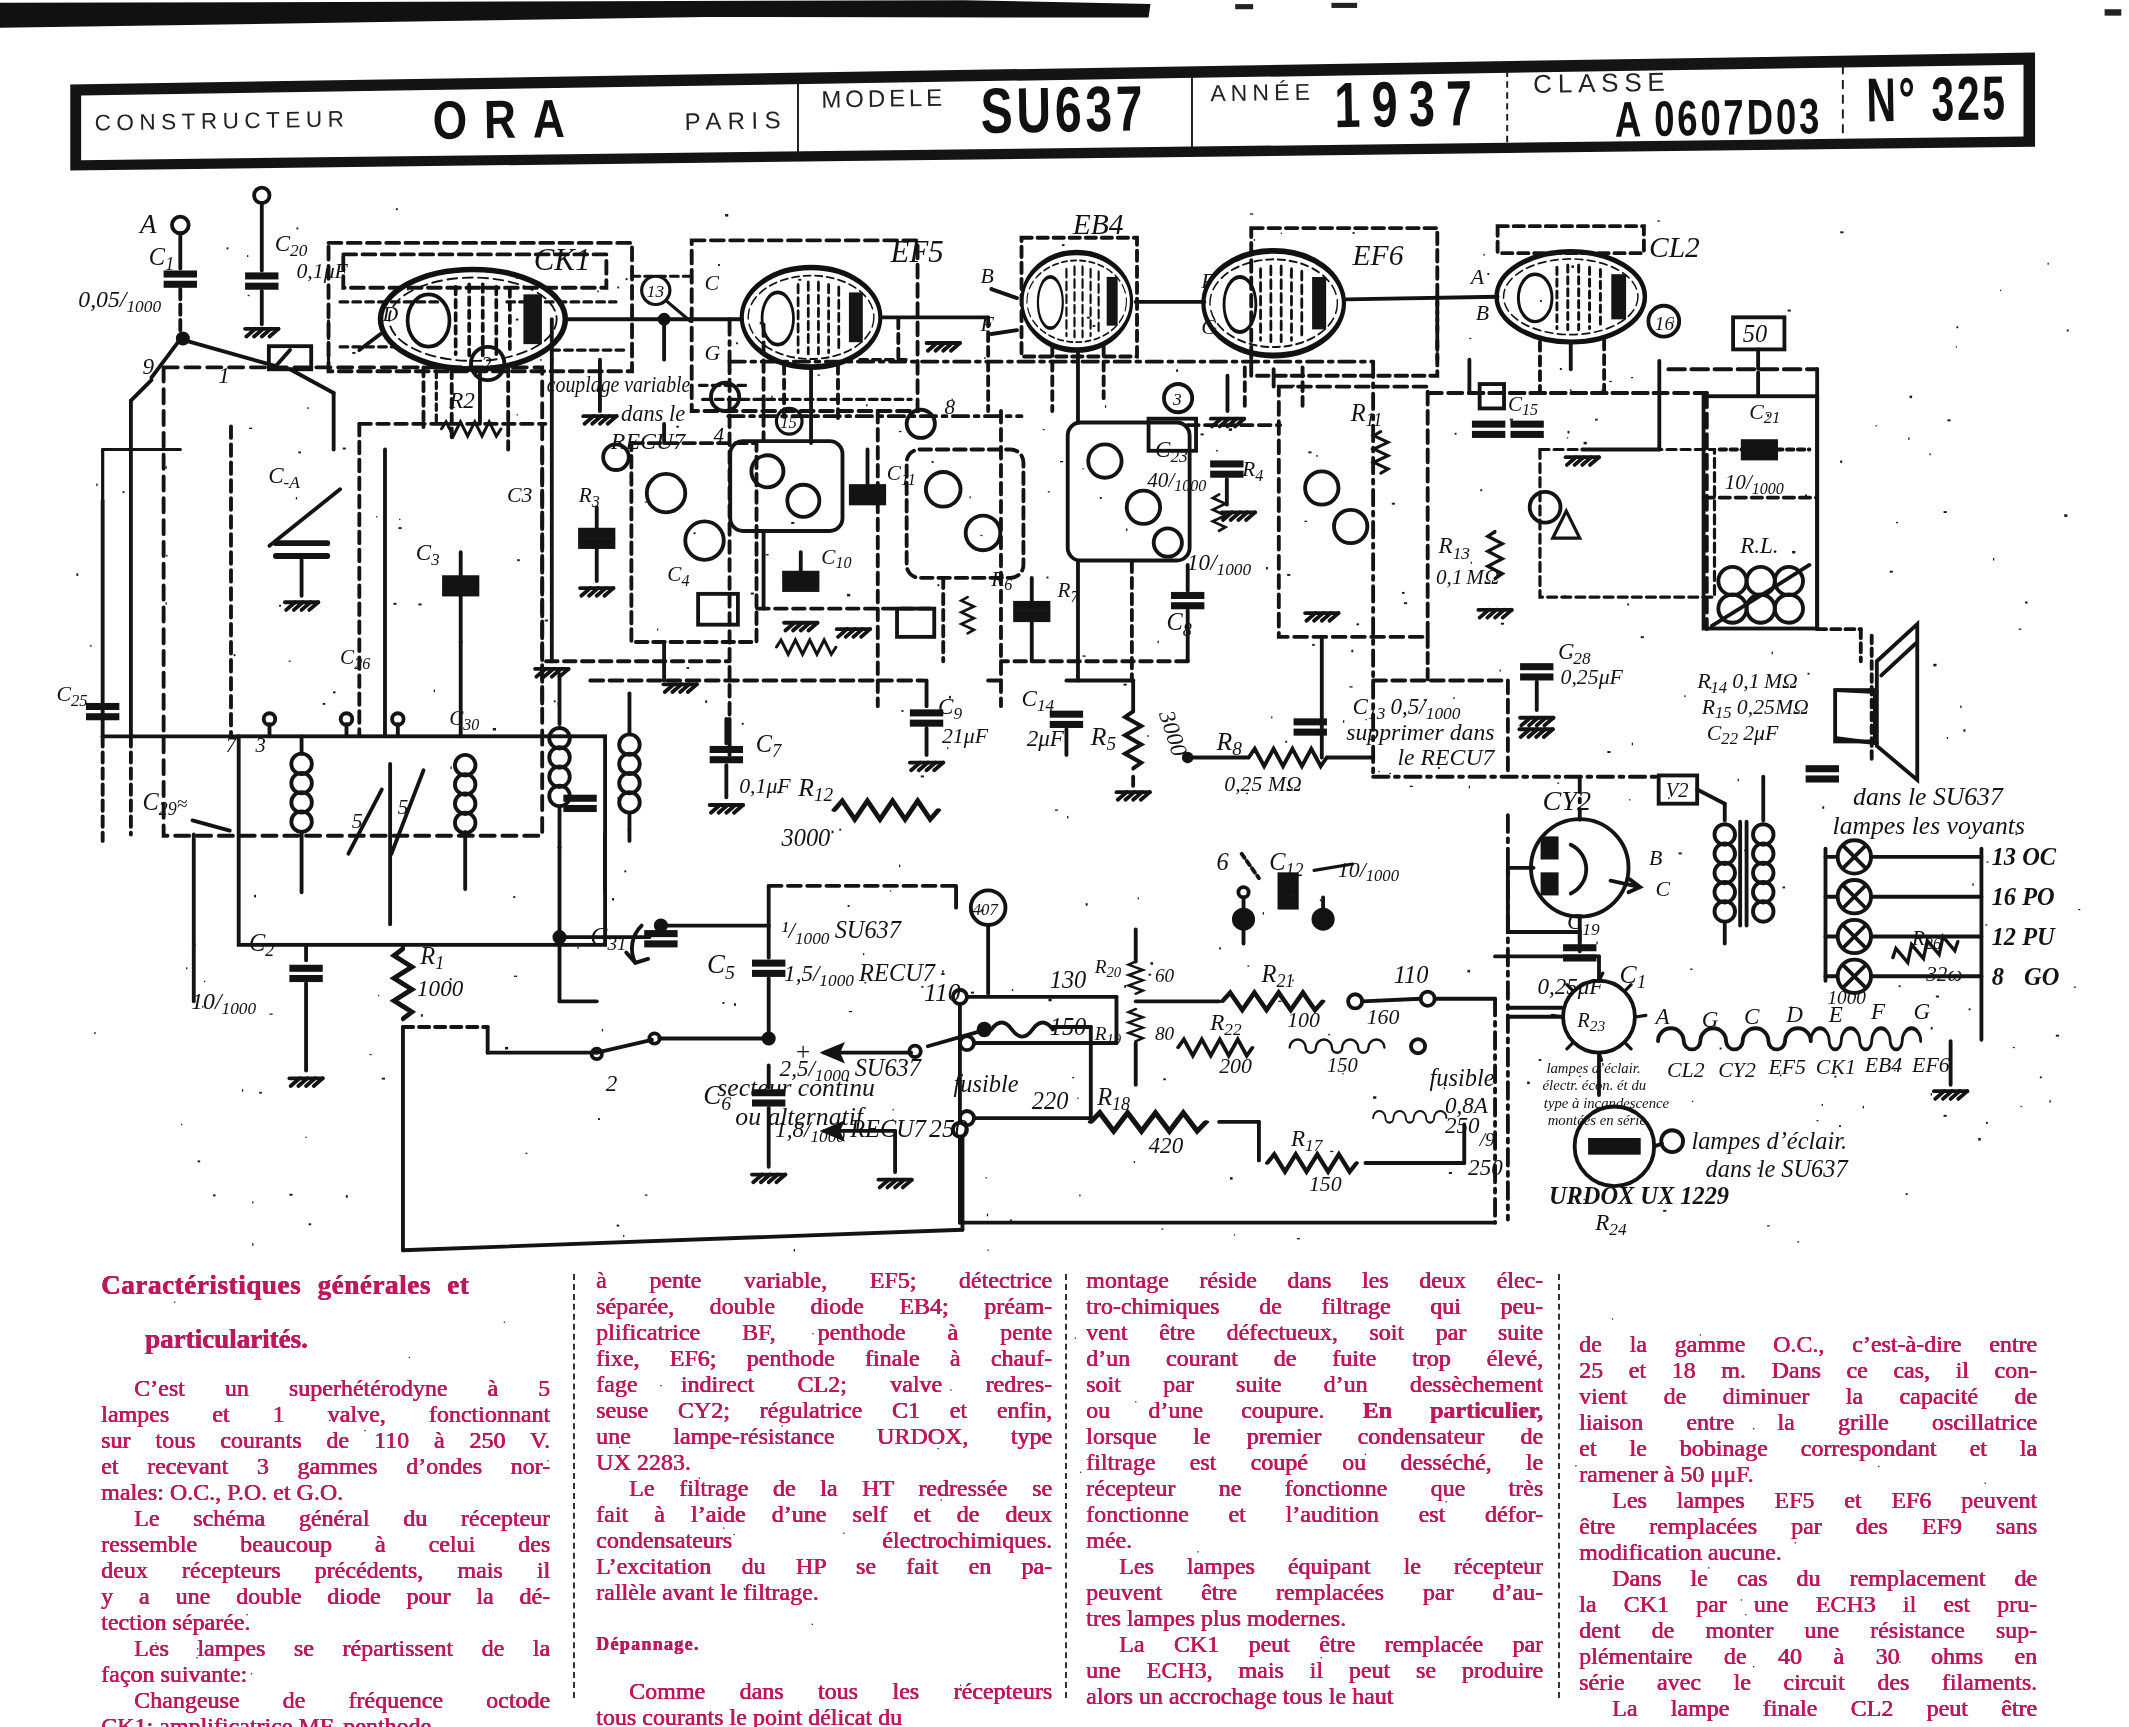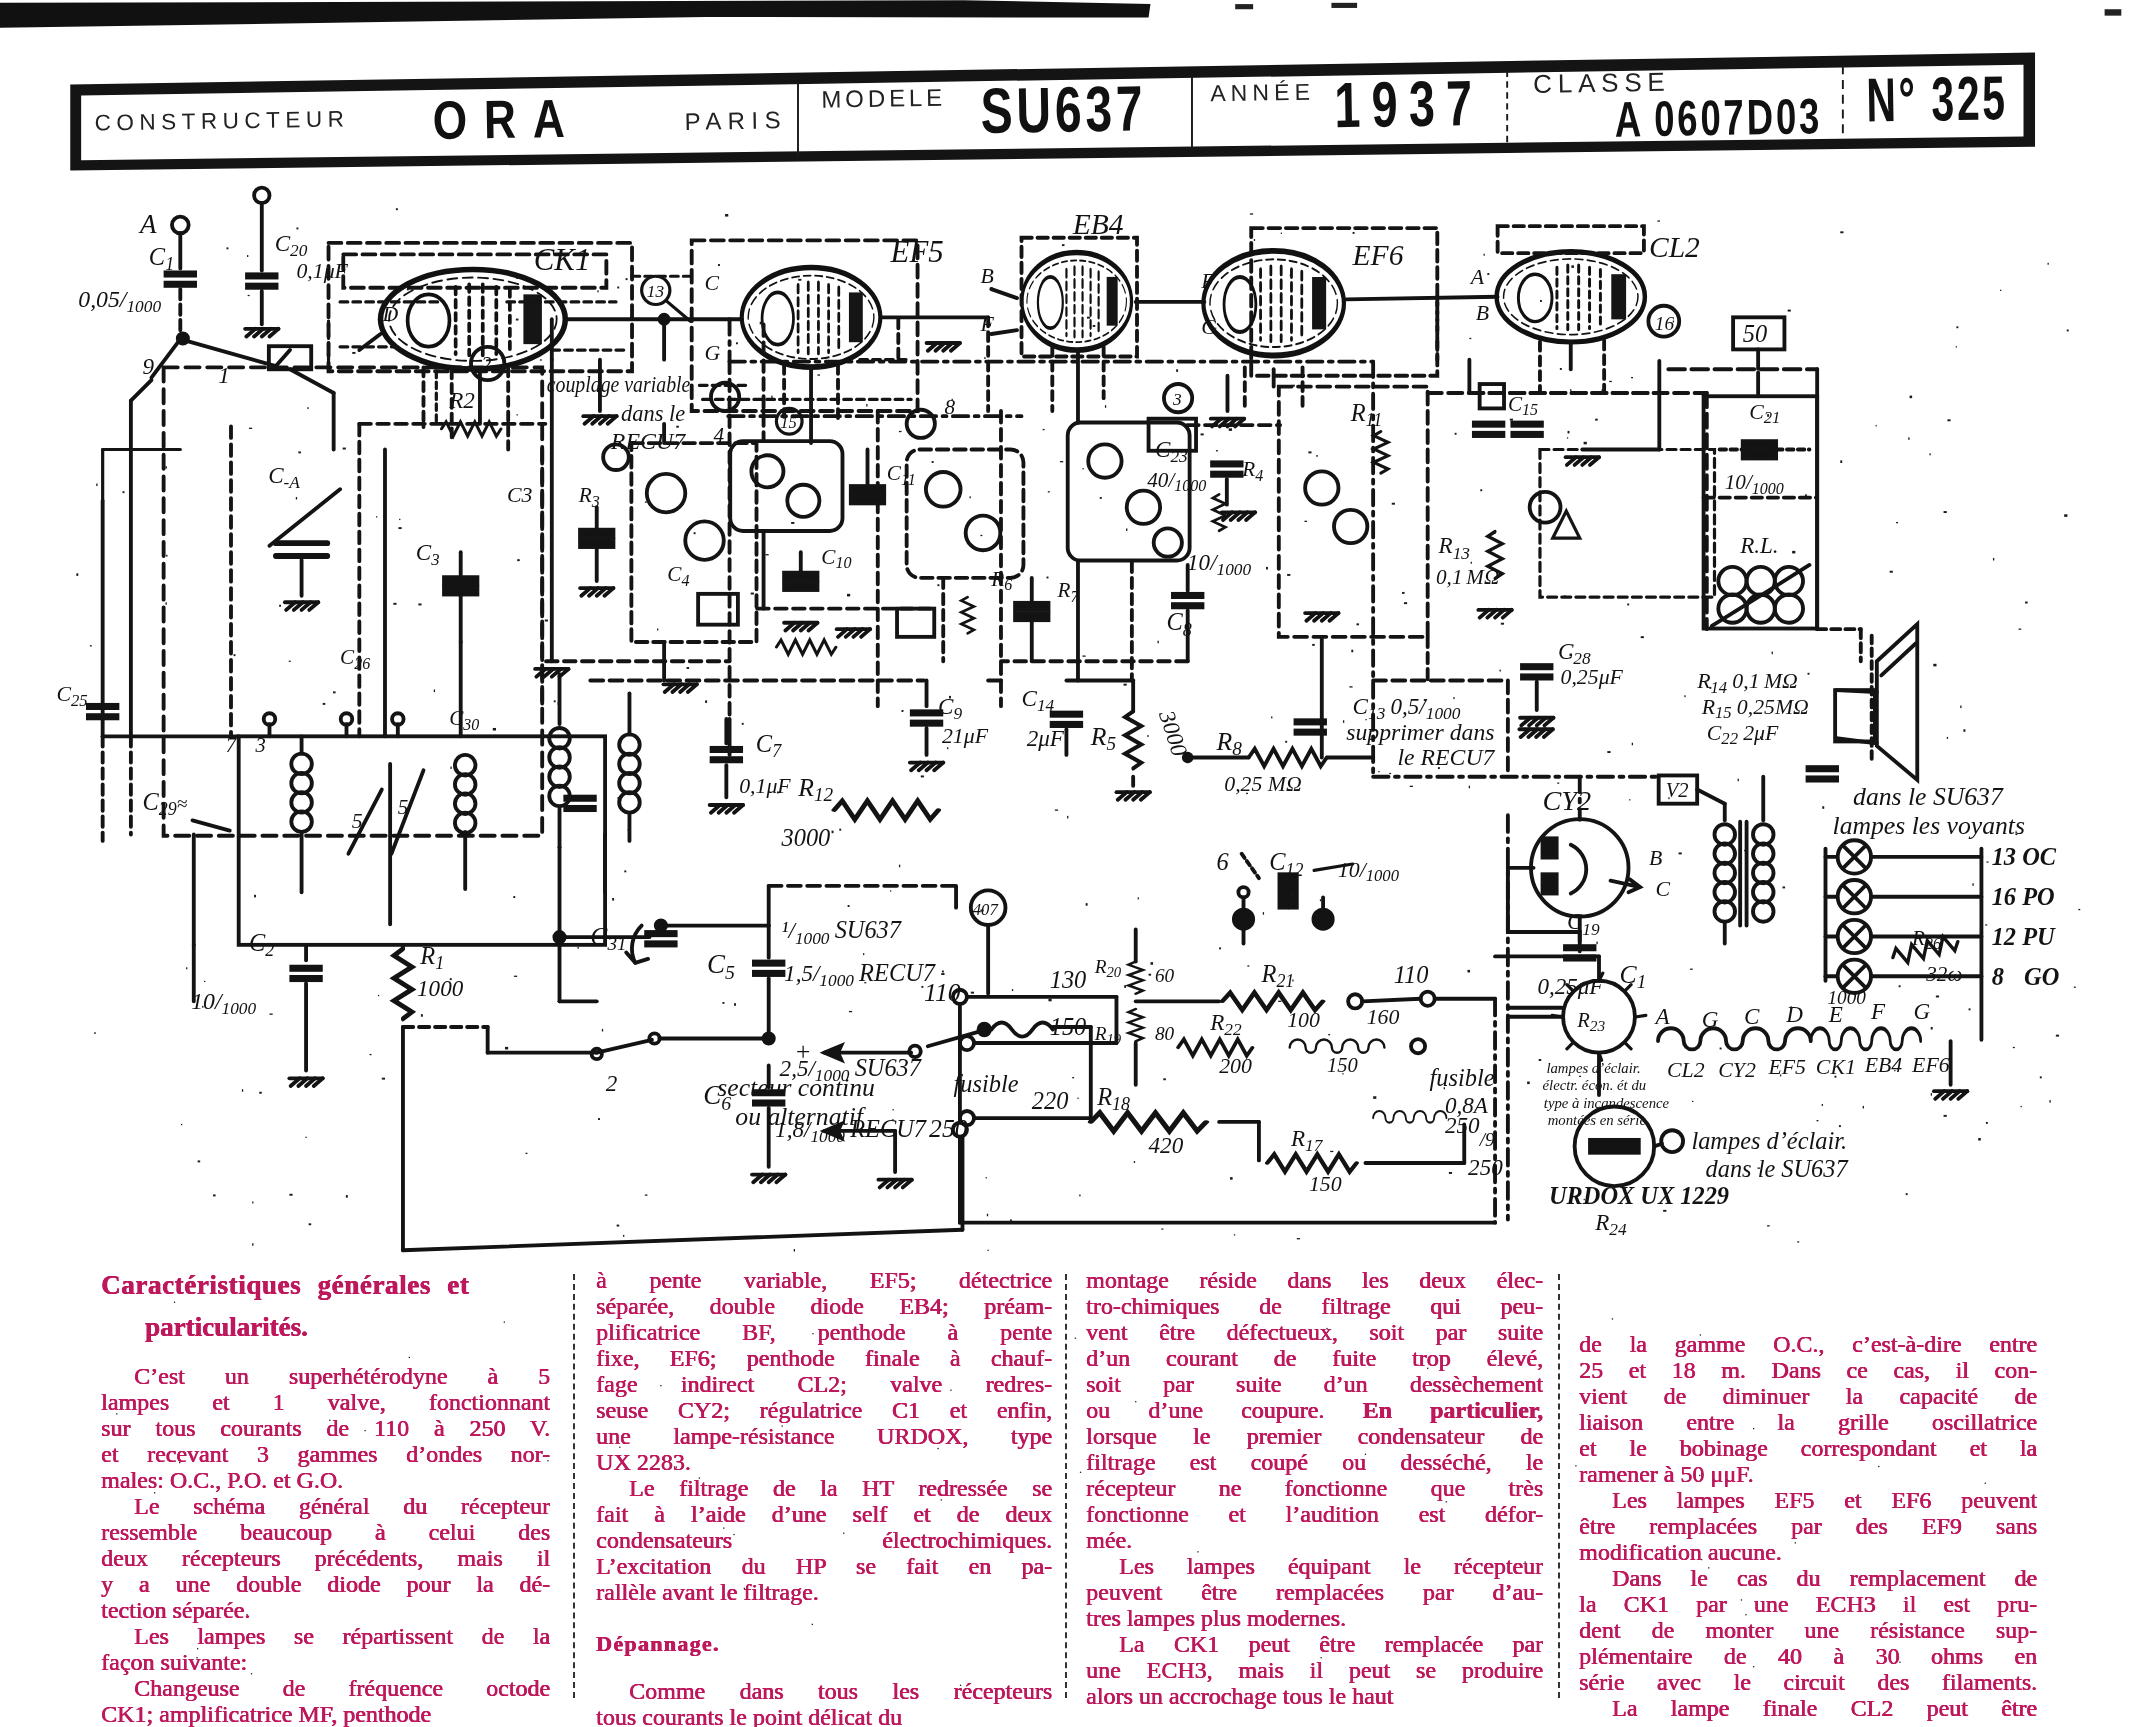--- a/index.html
+++ b/index.html
@@ -1384,21 +1384,21 @@
 </svg>
 
 <div class="abs" style="left:573px;top:1274px;width:0;height:424px;border-left:2.6px dashed #333;"></div>
 
 <div class="abs" style="left:1065px;top:1274px;width:0;height:424px;border-left:2.6px dashed #333;"></div>
 
 <div class="abs" style="left:1558px;top:1274px;width:0;height:424px;border-left:2.6px dashed #333;"></div>
 
 <div class="col" style="left:101px;top:1271px;width:449px;">
 <div style="font-size:27px;font-weight:bold;letter-spacing:0.6px;word-spacing:9px;line-height:28px;">Caractéristiques générales et</div>
-<div style="font-size:27px;font-weight:bold;padding-left:44px;margin-top:14px;line-height:28px;">particularités.</div>
+<div style="font-size:27px;font-weight:bold;padding-left:44px;margin-top:26px;line-height:28px;">particularités.</div>
 <div style="height:22px;"></div>
 <div class="ln j" style="text-indent:33px;">C’est un superhétérodyne à 5</div>
 <div class="ln j">lampes et 1 valve, fonctionnant</div>
 <div class="ln j">sur tous courants de 110 à 250 V.</div>
 <div class="ln j">et recevant 3 gammes d’ondes nor-</div>
 <div class="ln">males: O.C., P.O. et G.O.</div>
 <div class="ln j" style="text-indent:33px;">Le schéma général du récepteur</div>
 <div class="ln j">ressemble beaucoup à celui des</div>
 <div class="ln j">deux récepteurs précédents, mais il</div>
 <div class="ln j">y a une double diode pour la dé-</div>
@@ -1417,21 +1417,21 @@
 <div class="ln j">fage indirect CL2; valve redres-</div>
 <div class="ln j">seuse CY2; régulatrice C1 et enfin,</div>
 <div class="ln j">une lampe-résistance URDOX, type</div>
 <div class="ln">UX 2283.</div>
 <div class="ln j" style="text-indent:33px;">Le filtrage de la HT redressée se</div>
 <div class="ln j">fait à l’aide d’une self et de deux</div>
 <div class="ln j">condensateurs &nbsp;&nbsp;&nbsp;&nbsp;électrochimiques.</div>
 <div class="ln j">L’excitation du HP se fait en pa-</div>
 <div class="ln">rallèle avant le filtrage.</div>
 <div style="height:26px;"></div>
-<div style="font-size:22px;font-weight:bold;letter-spacing:1.3px;font-family:Liberation Serif, serif;">Dépannage.</div>
+<div style="font-size:18px;font-weight:bold;letter-spacing:1.3px;font-family:Liberation Serif, serif;">Dépannage.</div>
 <div style="height:20.5px;"></div>
 <div class="ln j" style="text-indent:33px;">Comme dans tous les récepteurs</div>
 <div class="ln">tous courants le point délicat du</div>
 </div>
 
 <div class="col" style="left:1086px;top:1267px;width:457px;">
 <div class="ln j">montage réside dans les deux élec-</div>
 <div class="ln j">tro-chimiques de filtrage qui peu-</div>
 <div class="ln j">vent être défectueux, soit par suite</div>
 <div class="ln j">d’un courant de fuite trop élevé,</div>

